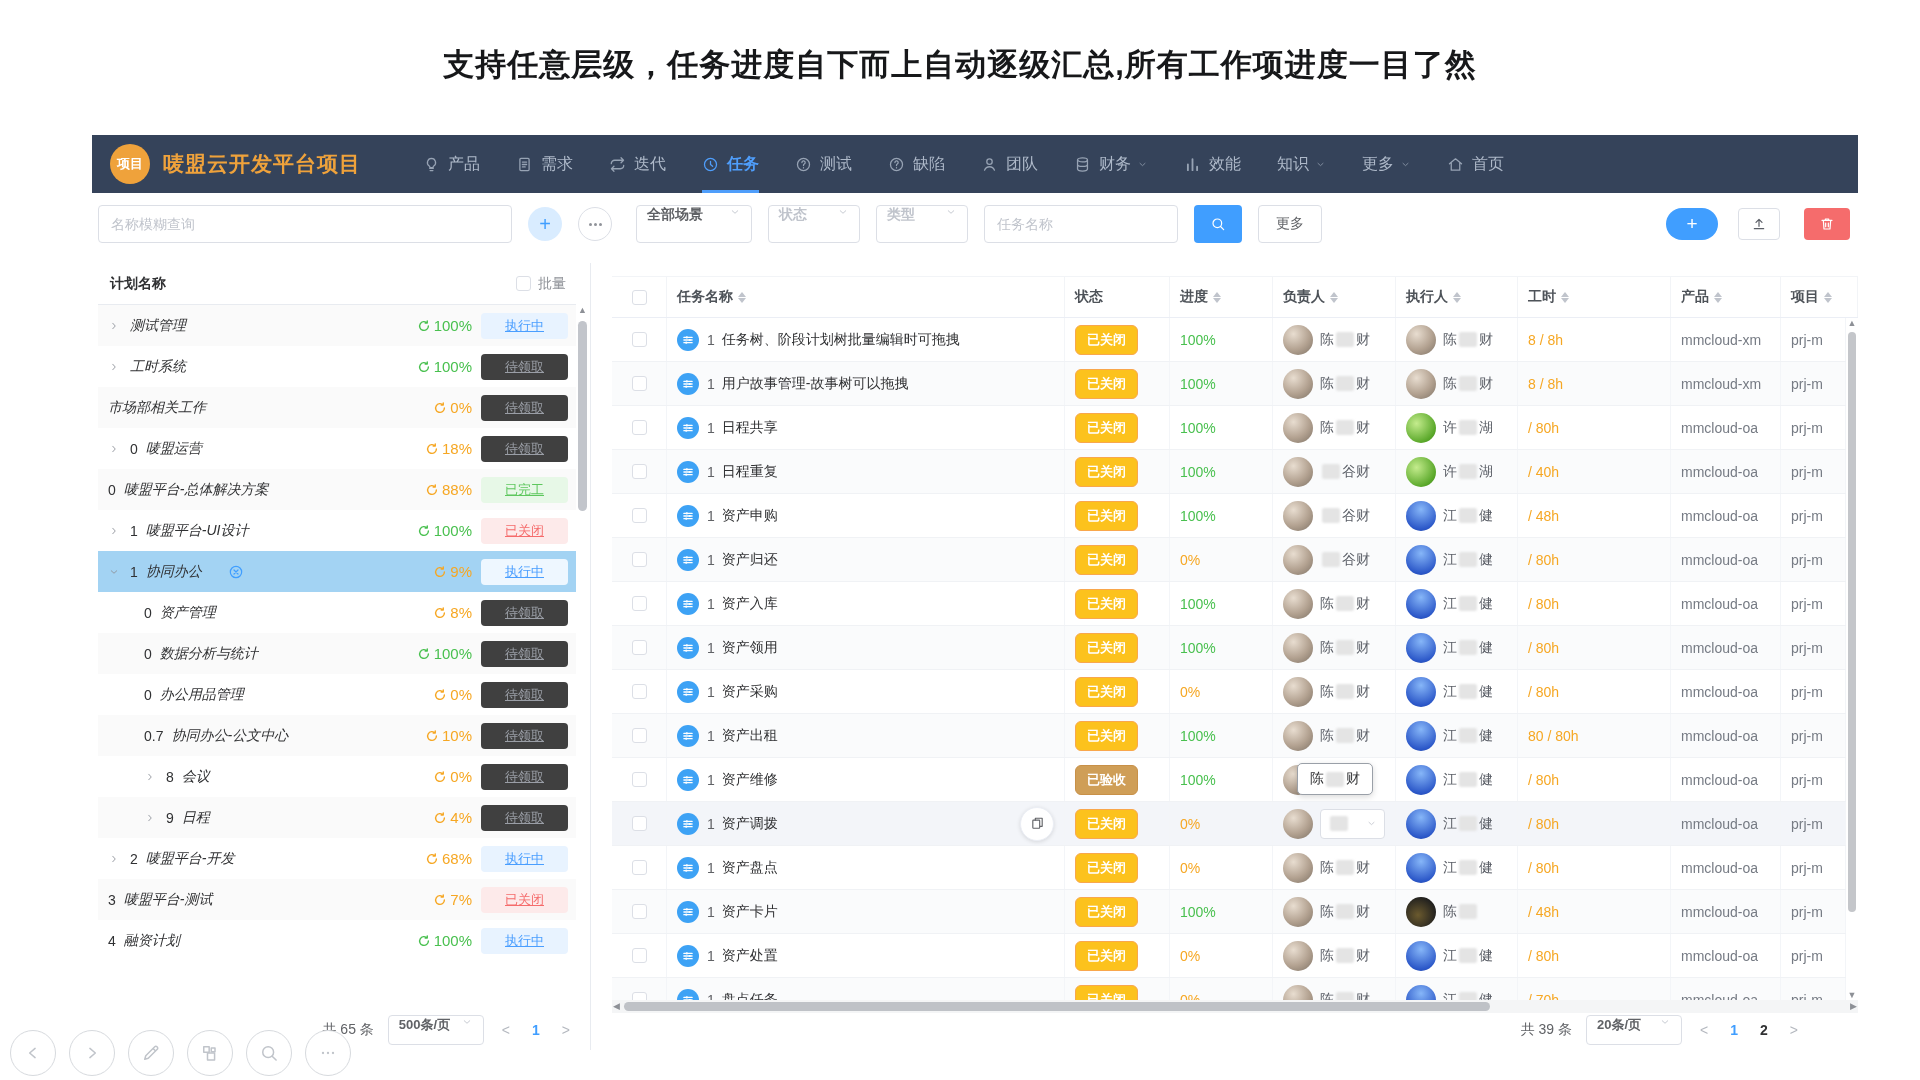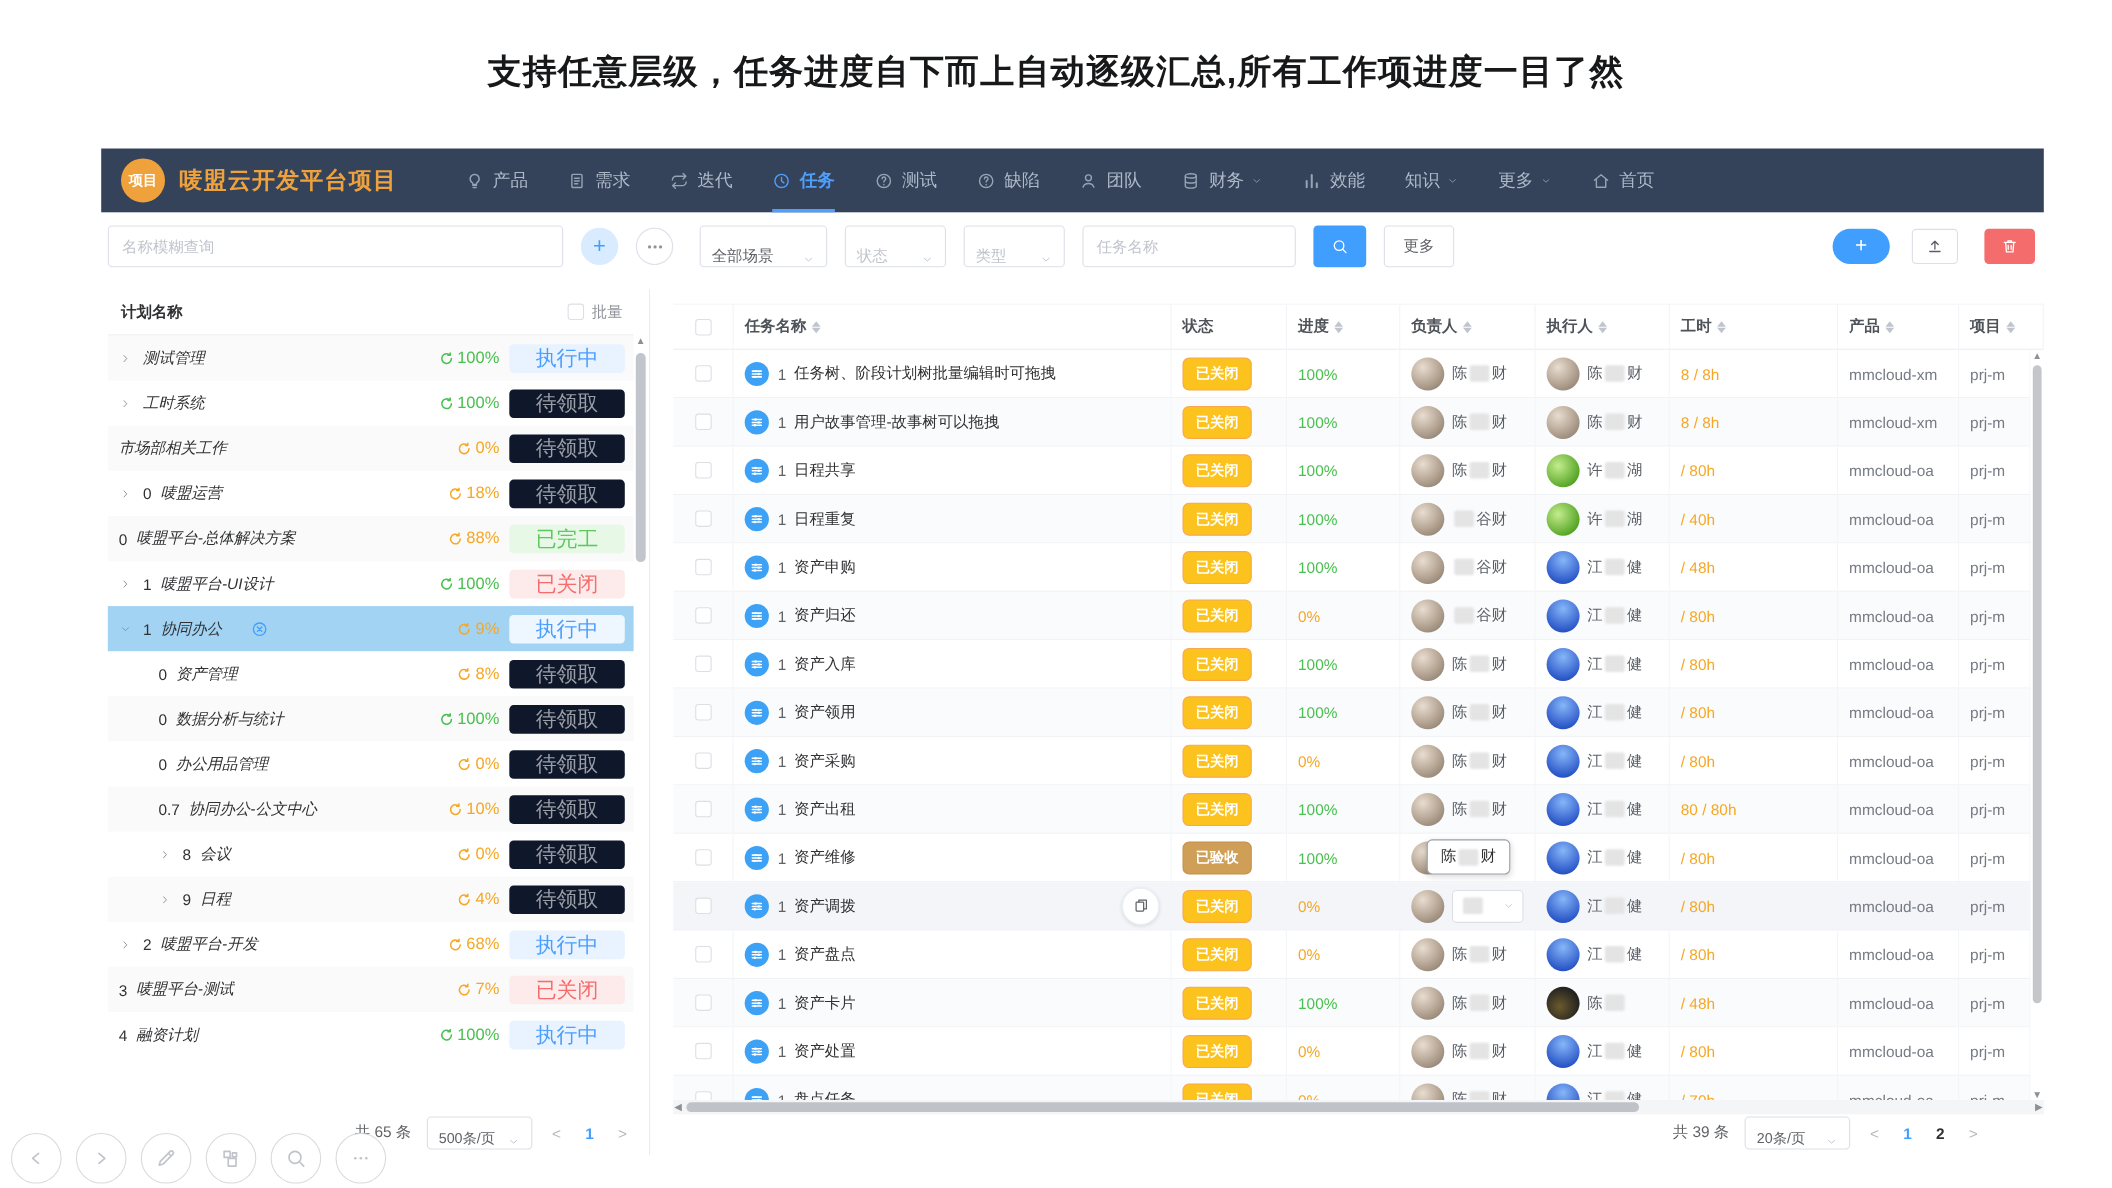--- a/index.html
+++ b/index.html
@@ -26,21 +26,21 @@
 
   
   .toolbar { height:62px; display:flex; align-items:center; padding:0 6px; gap:16px; }
   .tb-input { height:38px; border:1px solid #dcdfe6; border-radius:4px; padding:0 12px; font-size:14px; color:#606266; outline:none; font-family:inherit; }
   .tb-input::placeholder { color:#c0c4cc; }
   .search-plan { width:414px; }
   .circle-btn { width:34px; height:34px; border-radius:50%; display:flex; align-items:center; justify-content:center; cursor:pointer; }
   .plus-circle { background:#d9ecff; color:#409eff; font-size:20px; font-weight:400; }
   .dots-circle { background:#fff; border:1px solid #dcdfe6; color:#909399; gap:2px; }
   .dots-circle i { width:3px; height:3px; border-radius:50%; background:#909399; }
-  .select { height:38px; border:1px solid #dcdfe6; border-radius:4px; background:#fff; display:flex; align-items:flex-end; justify-content:space-between; padding:0 10px; font-size:14px; cursor:pointer; }
+  .select { height:38px; border:1px solid #dcdfe6; border-radius:4px; background:#fff; display:flex; align-items:flex-start; justify-content:space-between; padding:0 10px; font-size:14px; cursor:pointer;font-weight:bold; }
   .select .chev { width:12px; height:12px; color:#c0c4cc; }
   .sel-value { color:#606266; }
   .sel-ph { color:#c0c4cc; }
   .scene-select { width:116px; margin-left:8px; }
   .status-select,.type-select { width:92px; }
   .task-input { width:194px; }
   .search-btn { width:48px; height:38px; background:#409eff; border:none; border-radius:4px; color:#fff; display:flex; align-items:center; justify-content:center; cursor:pointer; }
   .search-btn .icon { width:16px; height:16px; }
   .more-btn { height:38px; padding:0 17px; border:1px solid #dcdfe6; border-radius:4px; background:#fff; color:#606266; font-size:14px; cursor:pointer; font-family:inherit; }
   .tb-spacer { flex:1; }
@@ -64,23 +64,23 @@
   .pr-arrow { width:22px; height:12px; color:#8e939b; display:inline-flex; }
   .pr-arrow .icon { width:12px; height:12px; }
   .pr-num { margin-right:8px; color:#303133; }
   .pr-label { color:#303133; white-space:nowrap;font-style:italic; }
   .pr-clear { width:16px; height:16px; color:#409eff; margin-left:26px; }
   .pr-fill { flex:1; }
   .pct { display:flex; align-items:center; gap:3px; font-size:15px; font-weight:500; margin-right:9px; }
   .pct .icon { width:14px; height:14px; }
   .pct.green { color:#49c04f; }
   .pct.orange { color:#f6a723; }
-  .badge { min-width:56px; height:26px; border-radius:4px; font-size:19px; display:inline-flex; align-items:center; justify-content:center; padding:0 24px; }
+  .badge { min-width:56px; height:26px; border-radius:4px; font-size:13px; display:inline-flex; align-items:center; justify-content:center; padding:0 24px;text-decoration:underline; }
   .st-blue { background:#e8f3ff; color:#4a9eff; }
-  .st-gray { background:#0f172a; color:#9a9ea6; }
+  .st-gray { background:#404040; color:#9a9ea6; }
   .st-green { background:#e7f8e7; color:#5ec75e; }
   .st-red  { background:#fdeaea; color:#f56c6c; }
   .plan-row.selected .badge.st-blue { background:#eef7ff; }
 
   .side-scroll { position:absolute; left:484px; top:170px; width:13px; height:656px; }
   .side-scroll .sarr { position:absolute; left:0; width:13px; text-align:center; font-size:9px; color:#8d9096; }
   .side-scroll .thumb { position:absolute; left:2px; width:9px; border-radius:5px; background:#c2c5cb; }
 
   .sidebar-footer { position:absolute; left:6px; top:880px; width:478px; display:flex; align-items:center; justify-content:flex-end; gap:14px; font-size:14px; color:#606266; padding-right:2px; }
   .page-size { width:96px; height:30px; font-size:13px; }

